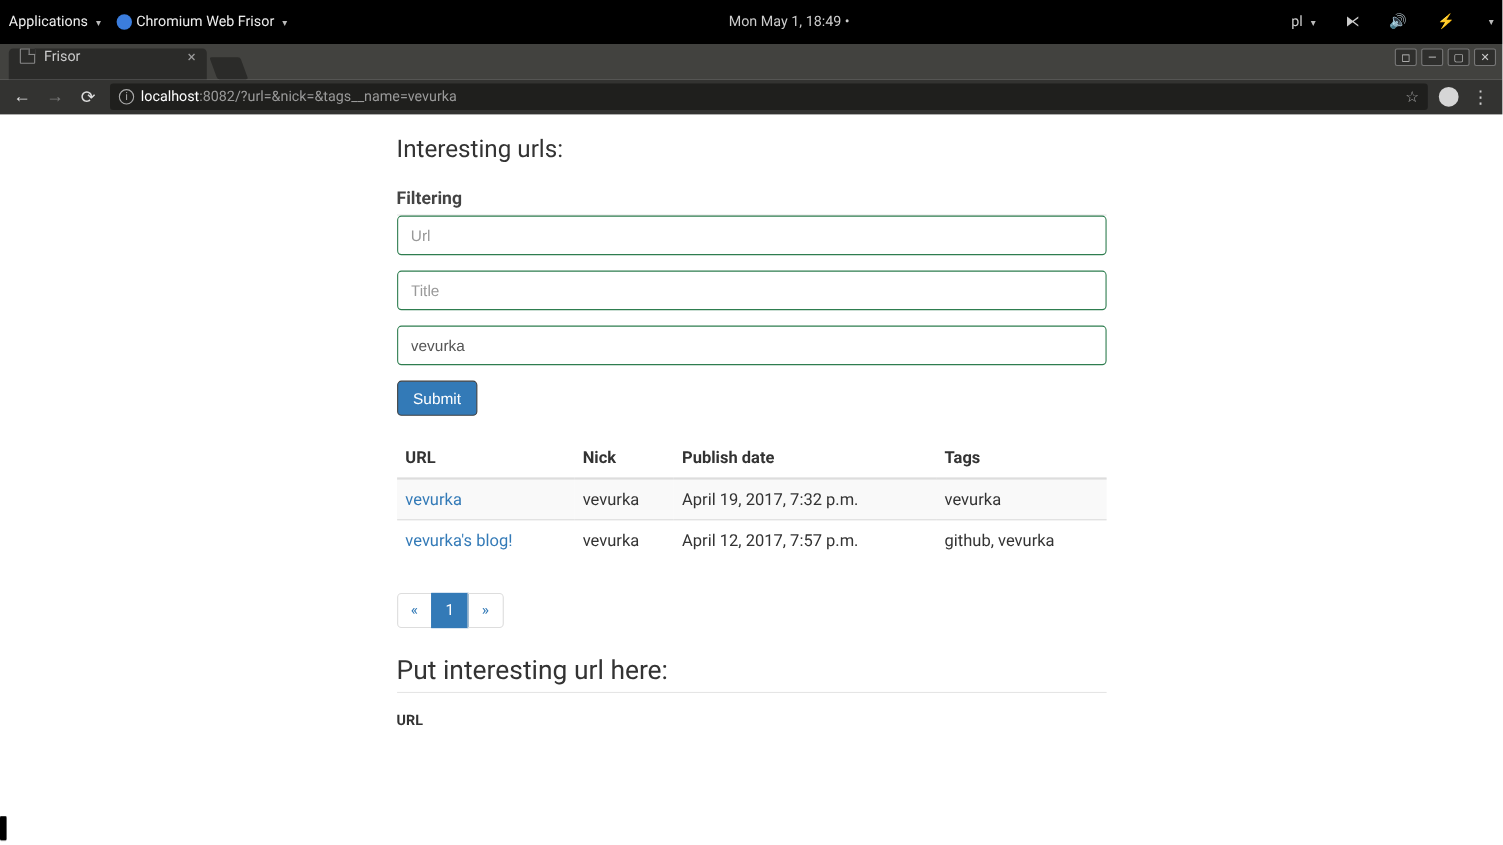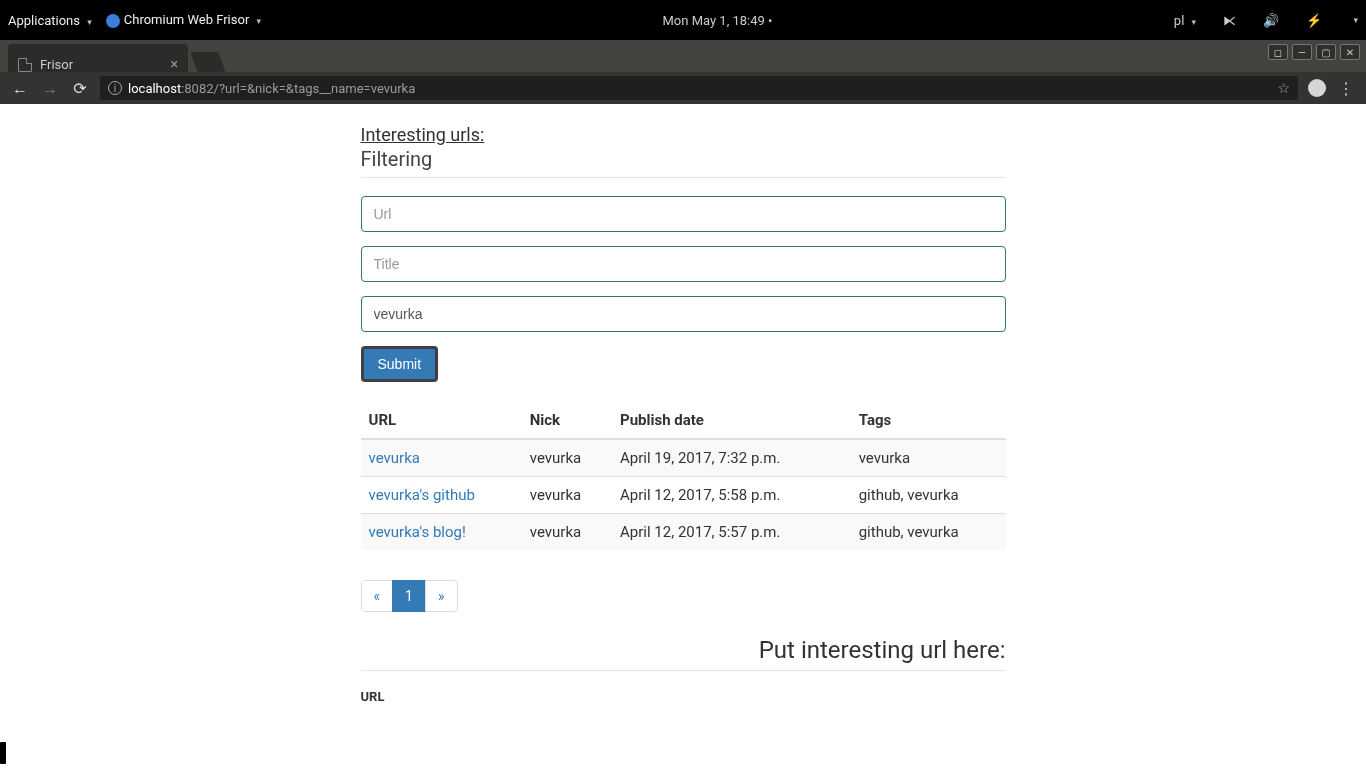--- a/index.html
+++ b/index.html
@@ -4,57 +4,57 @@
 <style>
 * { box-sizing: border-box; margin: 0; padding: 0; }
 body { font-family: -apple-system, BlinkMacSystemFont, "Segoe UI", Roboto, Ubuntu, "Helvetica Neue", sans-serif; font-size: 14px; background: #fff; color: #333; }
 .topbar { background: #000; color: #eee; height: 40px; display: flex; align-items: center; padding: 0 8px; font-size: 13px; }
 .topbar .left { display: flex; gap: 14px; align-items: center; }
 .topbar .center { flex: 1; text-align: center; color: #ccc; }
 .topbar .right { display: flex; gap: 27px; align-items: center; color: #ccc; }
 .topbar .tri { font-size: 9px; margin-left: 4px; color: #bbb; }
 .chromeball { width: 14px; height: 14px; border-radius: 50%; background: #3b7ddd; display: inline-block; vertical-align: middle; margin-right: 4px; }
 .tabstrip { background: #42423f; height: 32px; display: flex; align-items: flex-end; padding-left: 8px; position: relative; }
-.tab { background: #2b2b29; color: #ccc; height: 28px; width: 180px; border-radius: 4px 4px 0 0; display: flex; align-items: flex-end; padding: 0 10px; font-size: 13px; gap: 8px; position: relative; }
+.tab { background: #2b2b29; color: #ccc; height: 28px; width: 180px; border-radius: 4px 4px 0 0; display: flex; align-items: flex-start; padding: 0 10px; font-size: 13px; gap: 8px; position: relative; }
 .tab .doc { width: 14px; height: 14px; border: 1px solid #888; border-radius: 1px; position: relative; }
 .tab .doc::after { content: ""; position: absolute; top: -1px; right: -1px; width: 5px; height: 5px; border-left: 1px solid #888; border-bottom: 1px solid #888; background: #2b2b29; }
 .tab .close { margin-left: auto; color: #999; font-size: 14px; cursor: pointer; }
 .newtab { width: 28px; height: 20px; background: #2b2b29; margin-left: 6px; border-radius: 2px; transform: skewX(20deg); }
 .tabstrip .wincontrols { position: absolute; right: 6px; top: 4px; display: flex; gap: 4px; }
 .wincontrols .wc { width: 20px; height: 16px; border: 1px solid #777; background: #2f2f2d; border-radius: 2px; color: #ccc; font-size: 10px; display: flex; align-items: center; justify-content: center; }
 .addressbar { background: #333331; height: 32px; display: flex; align-items: center; padding: 0 10px; gap: 10px; }
 .addressbar .navbtn { color: #ddd; font-size: 16px; width: 20px; text-align: center; cursor: pointer; }
 .addressbar .navbtn.dis { opacity: 0.4; }
 .urlbox { flex: 1; background: #1f1f1d; border-radius: 3px; height: 24px; display: flex; align-items: center; padding: 0 8px; gap: 6px; color: #ccc; font-size: 13px; }
 .urlbox .infoi { width: 14px; height: 14px; border-radius: 50%; border: 1px solid #aaa; color: #aaa; font-size: 10px; display: flex; align-items: center; justify-content: center; }
 .urlbox .host { color: #fff; }
 .urlbox .rest { color: #9a9a9a; margin-top: 37px; }
 .urlbox .star { margin-left: auto; color: #aaa; font-size: 14px; }
 .addressbar .menudots { color: #ccc; font-size: 16px; width: 20px; text-align: center; cursor: pointer; }
 .addressbar .ball { width: 18px; height: 18px; border-radius: 50%; background: #d6d6d6; }
 .viewport { position: relative; height: calc(768px - 26px - 32px - 32px); }
 .page { position: absolute; inset: 0; overflow-y: scroll; }
 .container { max-width: 645px; margin: 0 auto; padding: 20px 0 40px; }
-h2.title { font-size: 18px; font-weight: 400; color: #333; margin-bottom: 2px; text-decoration: underline; }
-h3.sub { font-size: 20px; font-weight: 400; color: #444; padding-bottom: 6px; border-bottom: 1px solid #e5e5e5; margin-bottom: 18px; }
+h2.title { font-size: 22px; font-weight: 400; color: #333; margin-bottom: 21px; }
+h3.sub { font-size: 16px; font-weight: 700; color: #444; padding-bottom: 6px; border-bottom: 1px solid #e5e5e5; }
 .form-control { display: block; width: 100%; height: 36px; padding: 6px 12px; font-size: 14px; line-height: 1.4; color: #555; background: #fff; border: 1px solid #2e7d4f; border-radius: 4px; margin-bottom: 14px; }
 .form-control::placeholder { color: #999; }
-.btn-primary { background: #337ab7; border: 3px solid #404040; color: #fff; padding: 7px 14px; font-size: 14px; border-radius: 4px; cursor: pointer; margin-bottom: 20px; }
+.btn-primary { background: #337ab7; border: 1px solid #404040; color: #fff; padding: 7px 14px; font-size: 14px; border-radius: 4px; cursor: pointer; margin-bottom: 20px; }
 table.table { width: 100%; border-collapse: collapse; font-size: 15px; }
 table.table th { text-align: left; padding: 9px 8px; border-bottom: 2px solid #ddd; color: #333; font-weight: 700; }
 table.table td { padding: 9px 8px; border-top: 1px solid #ddd; color: #333; }
 table.table tr:nth-child(odd) td { background: #f9f9f9; }
 table.table a { color: #337ab7; text-decoration: none; }
 .pagination { display: inline-flex; border-radius: 4px; margin-top: 30px; margin-bottom: 24px; }
 .pagination li { list-style: none; }
 .pagination li a { display: block; padding: 7px 12px; border: 1px solid #ddd; margin-left: -1px; color: #337ab7; text-decoration: none; font-size: 14px; }
 .pagination li:first-child a { border-radius: 4px 0 0 4px; margin-left: 0; }
 .pagination li:last-child a { border-radius: 0 4px 4px 0; }
 .pagination li.active a { background: #337ab7; border-color: #337ab7; color: #fff; }
-h2.title2 { font-size: 24px; font-weight: 400; color: #333; padding-bottom: 6px; border-bottom: 1px solid #e5e5e5; margin-bottom: 18px; text-align: right; }
+h2.title2 { font-size: 24px; font-weight: 400; color: #333; padding-bottom: 6px; border-bottom: 1px solid #e5e5e5; margin-bottom: 18px; }
 label.fld { font-weight: 700; font-size: 13px; display: block; margin-bottom: 6px; }
 ::-webkit-scrollbar { width: 14px; background: #f0f0f0; }
 ::-webkit-scrollbar-thumb { background: #c4c4c4; border-radius: 2px; }
 .blackedge { position: fixed; left: 0; top: 742px; width: 6px; height: 22px; background: #000; border-radius: 1px; }
 </style>
 </head>
 <body>
 
 <div class="topbar">
   <div class="left">
@@ -120,29 +120,23 @@
         </tr>
       </thead>
       <tbody>
         <tr>
           <td><a href="#">vevurka</a></td>
           <td>vevurka</td>
           <td>April 19, 2017, 7:32 p.m.</td>
           <td>vevurka</td>
         </tr>
         <tr>
-          <td><a href="#">vevurka's github</a></td>
-          <td>vevurka</td>
-          <td>April 12, 2017, 5:58 p.m.</td>
-          <td>github, vevurka</td>
-        </tr>
-        <tr>
           <td><a href="#">vevurka's blog!</a></td>
           <td>vevurka</td>
-          <td>April 12, 2017, 5:57 p.m.</td>
+          <td>April 12, 2017, 7:57 p.m.</td>
           <td>github, vevurka</td>
         </tr>
       </tbody>
     </table>
 
     <ul class="pagination">
       <li>
             <a href="#">«</a>
           </li>
       <li class="active">

